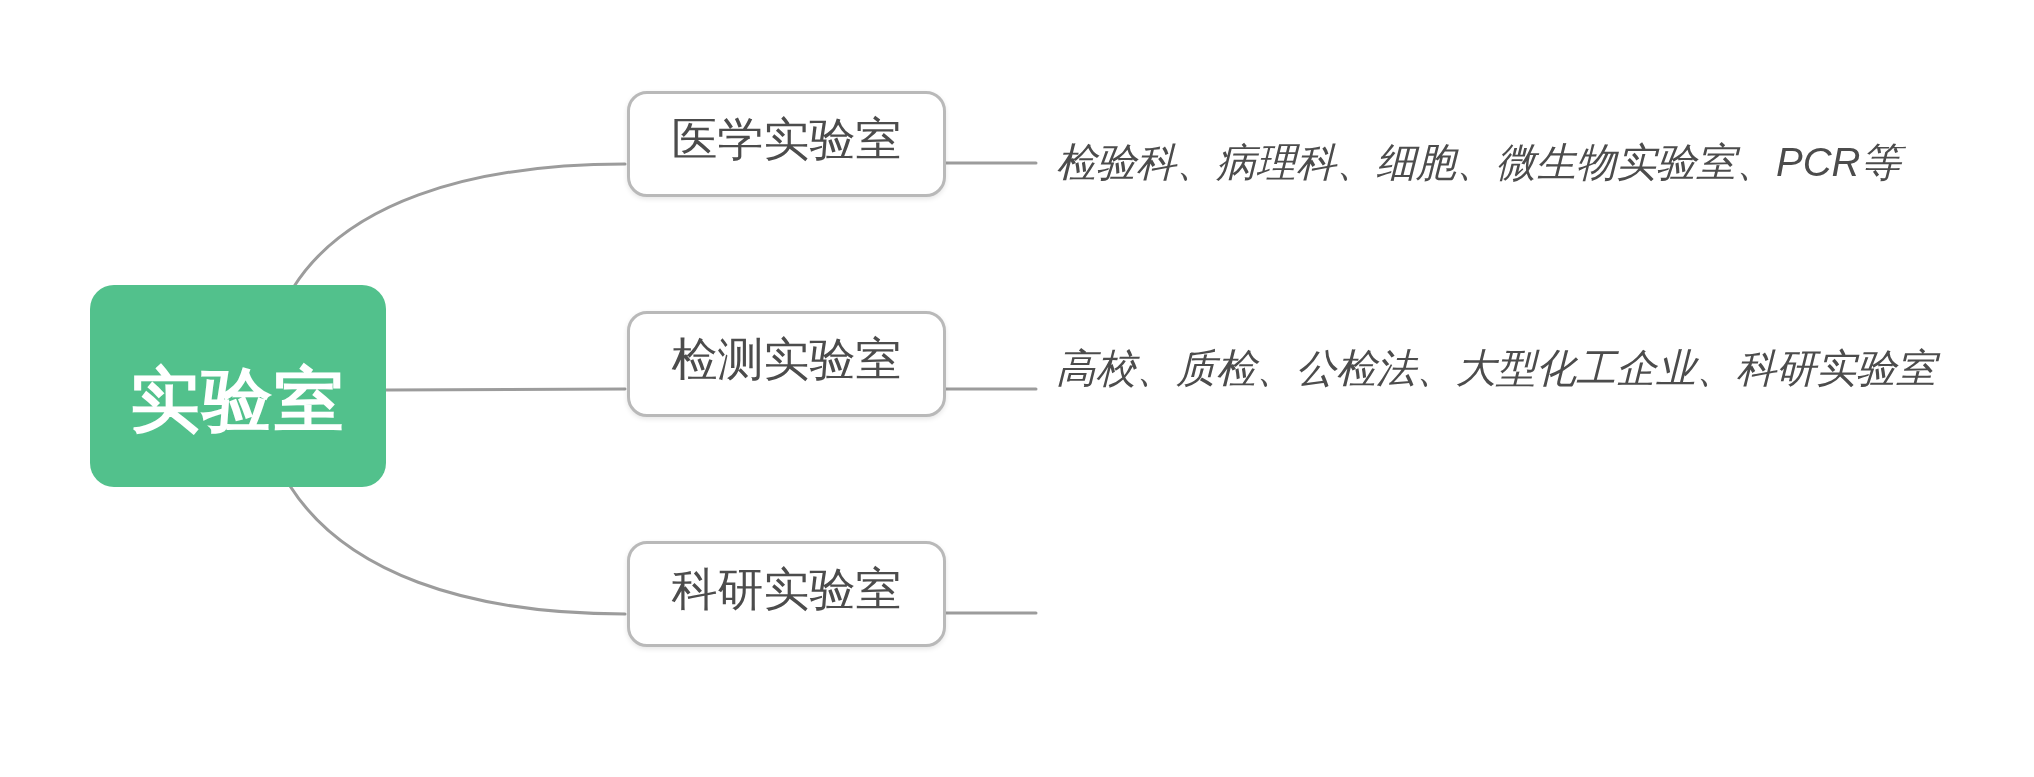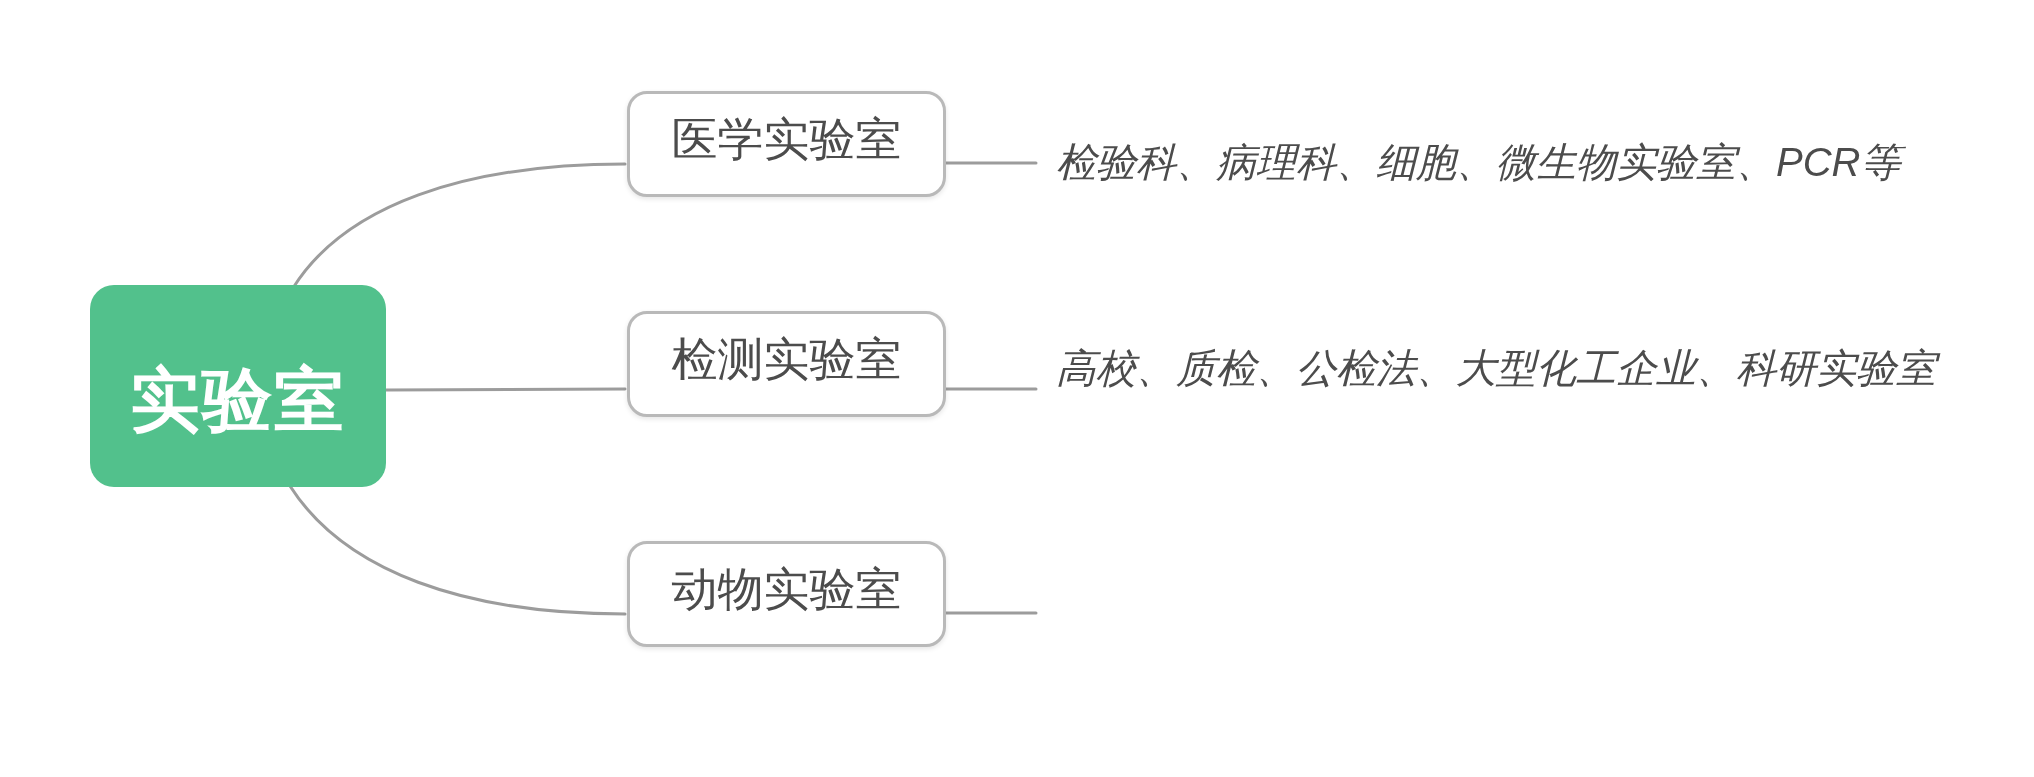--- a/index.html
+++ b/index.html
@@ -110,19 +110,19 @@
     <span class="label">实验室</span>
   </div>
 
   <div class="branch-node branch-0">
     <span class="label">医学实验室</span>
   </div>
   <div class="branch-node branch-1">
     <span class="label">检测实验室</span>
   </div>
   <div class="branch-node branch-2">
-    <span class="label">动物实验室</span>
+    <span class="label">科研实验室</span>
   </div>
 
   <div class="leaf-label leaf-0">检验科、病理科、细胞、微生物实验室、PCR等</div>
   <div class="leaf-label leaf-1">高校、质检、公检法、大型化工企业、科研实验室</div>
 
 </div>
 
 </body></html>

